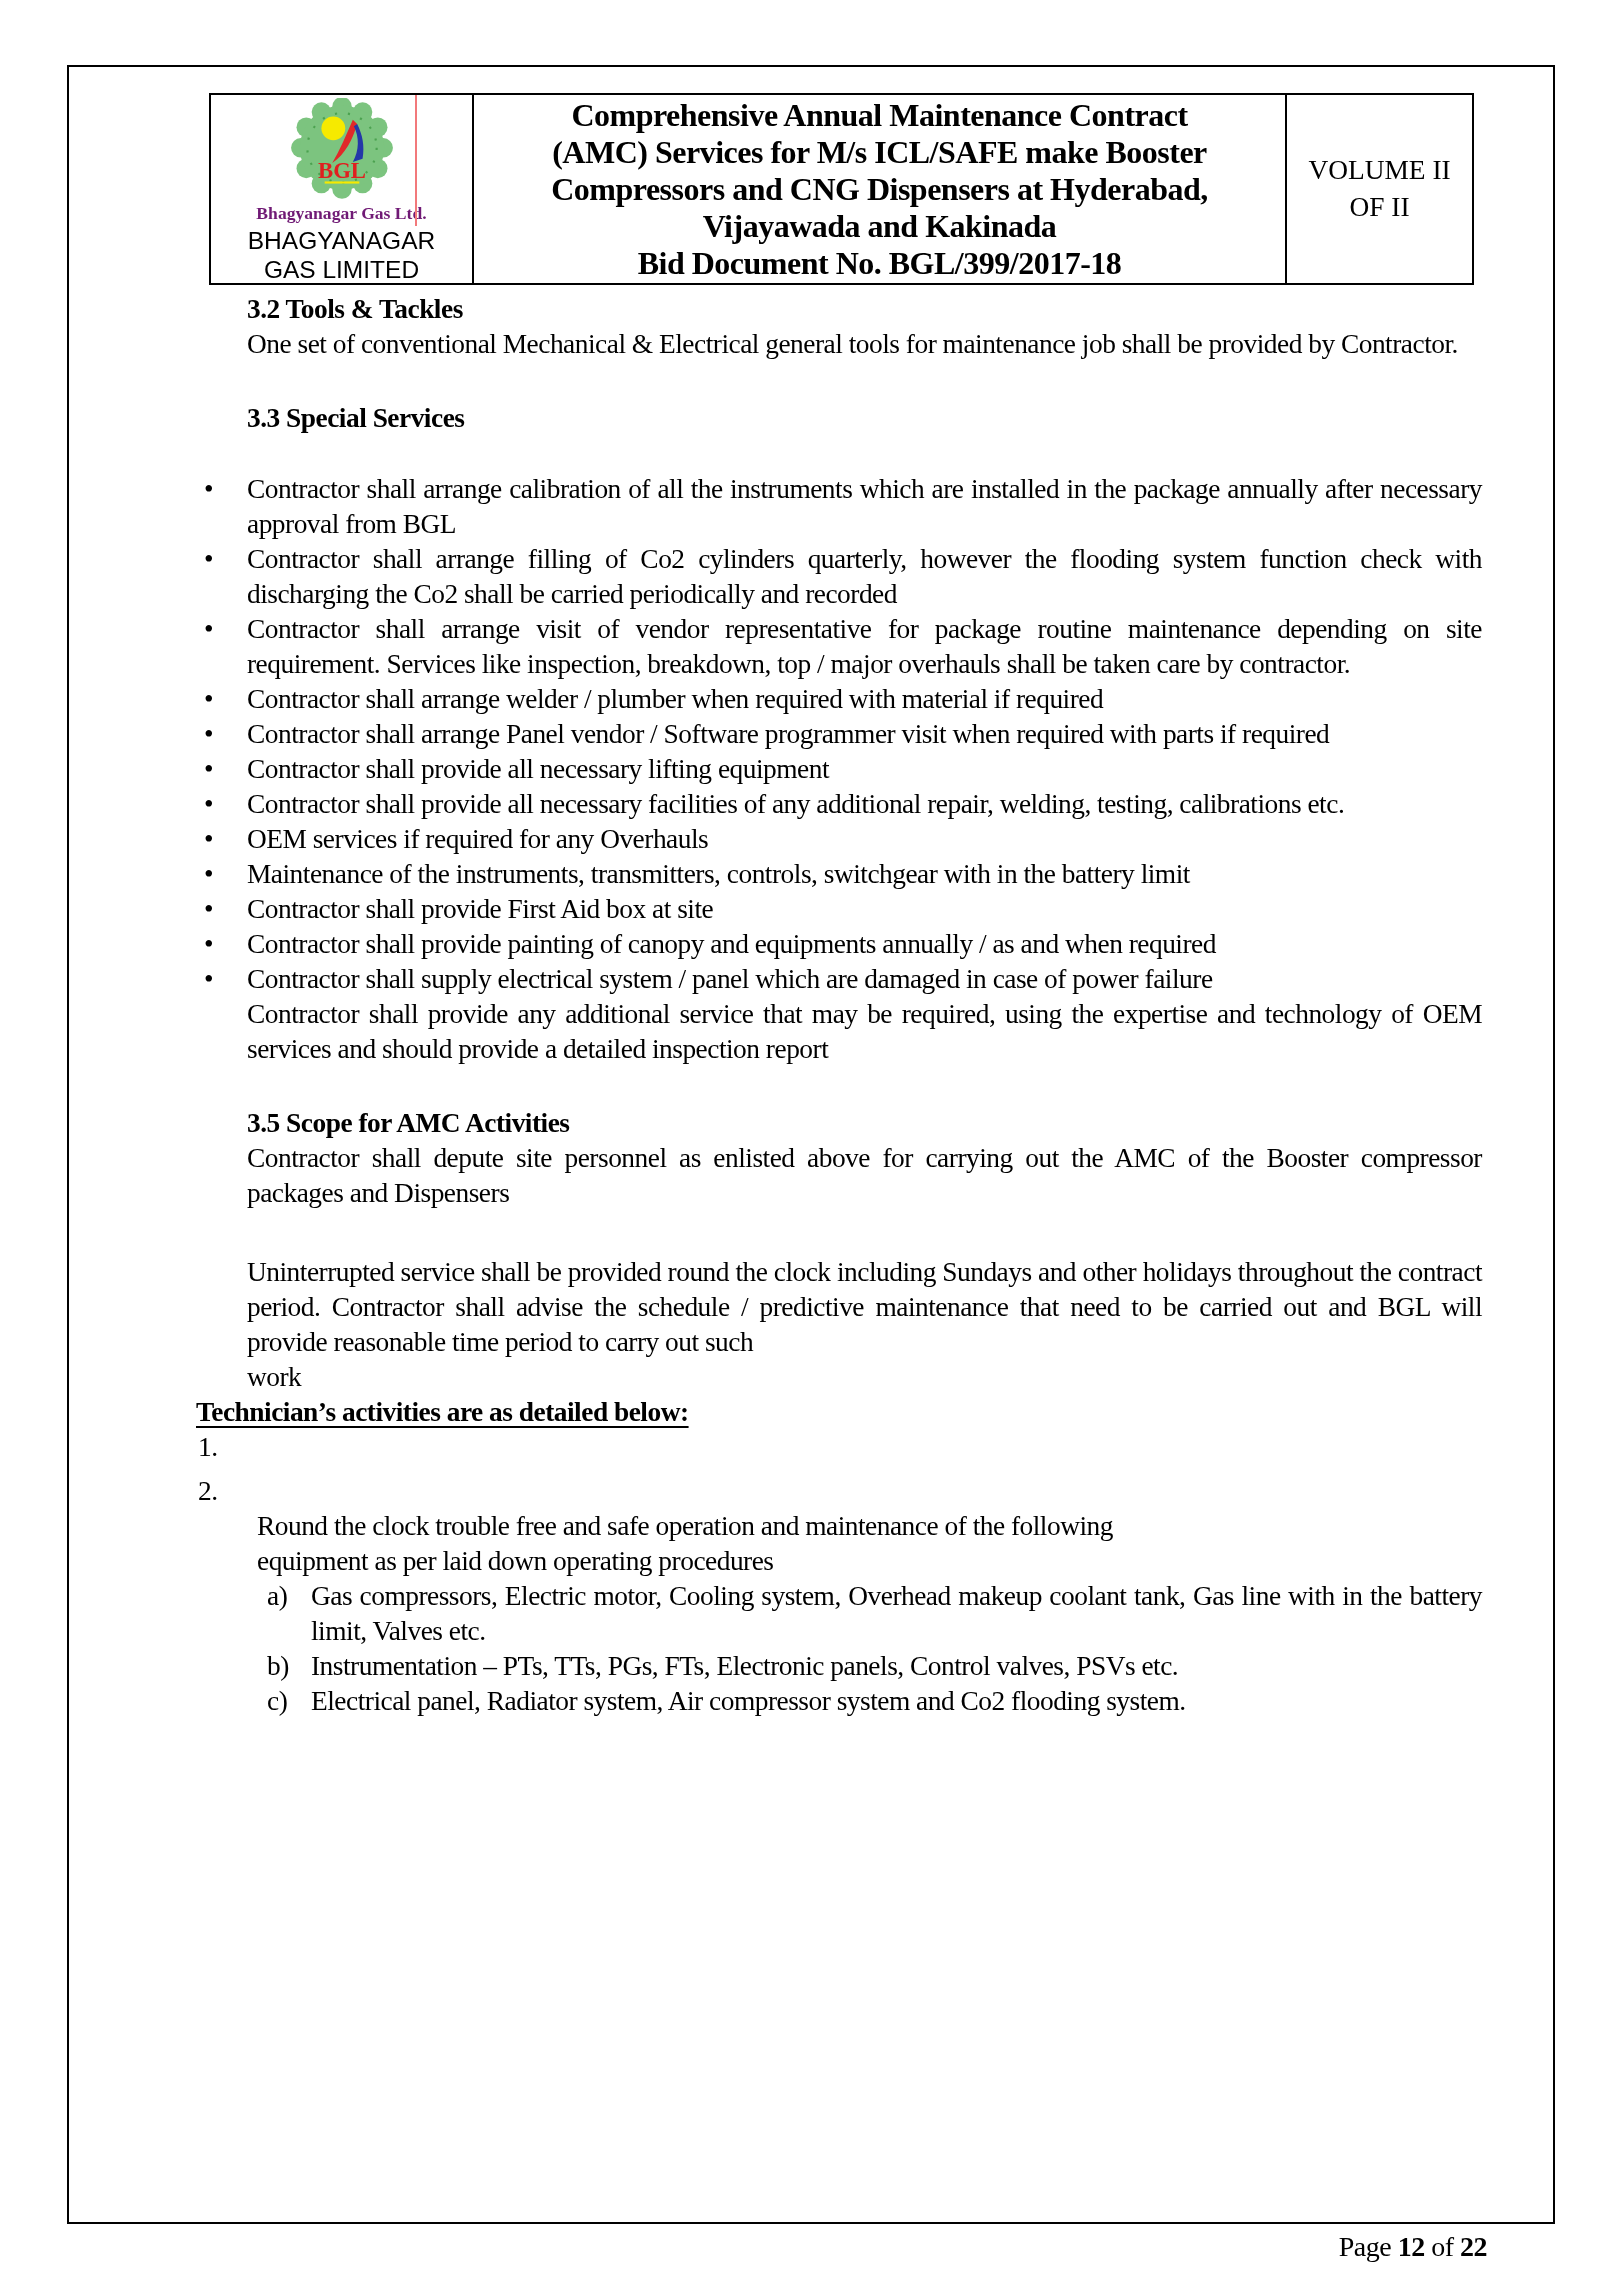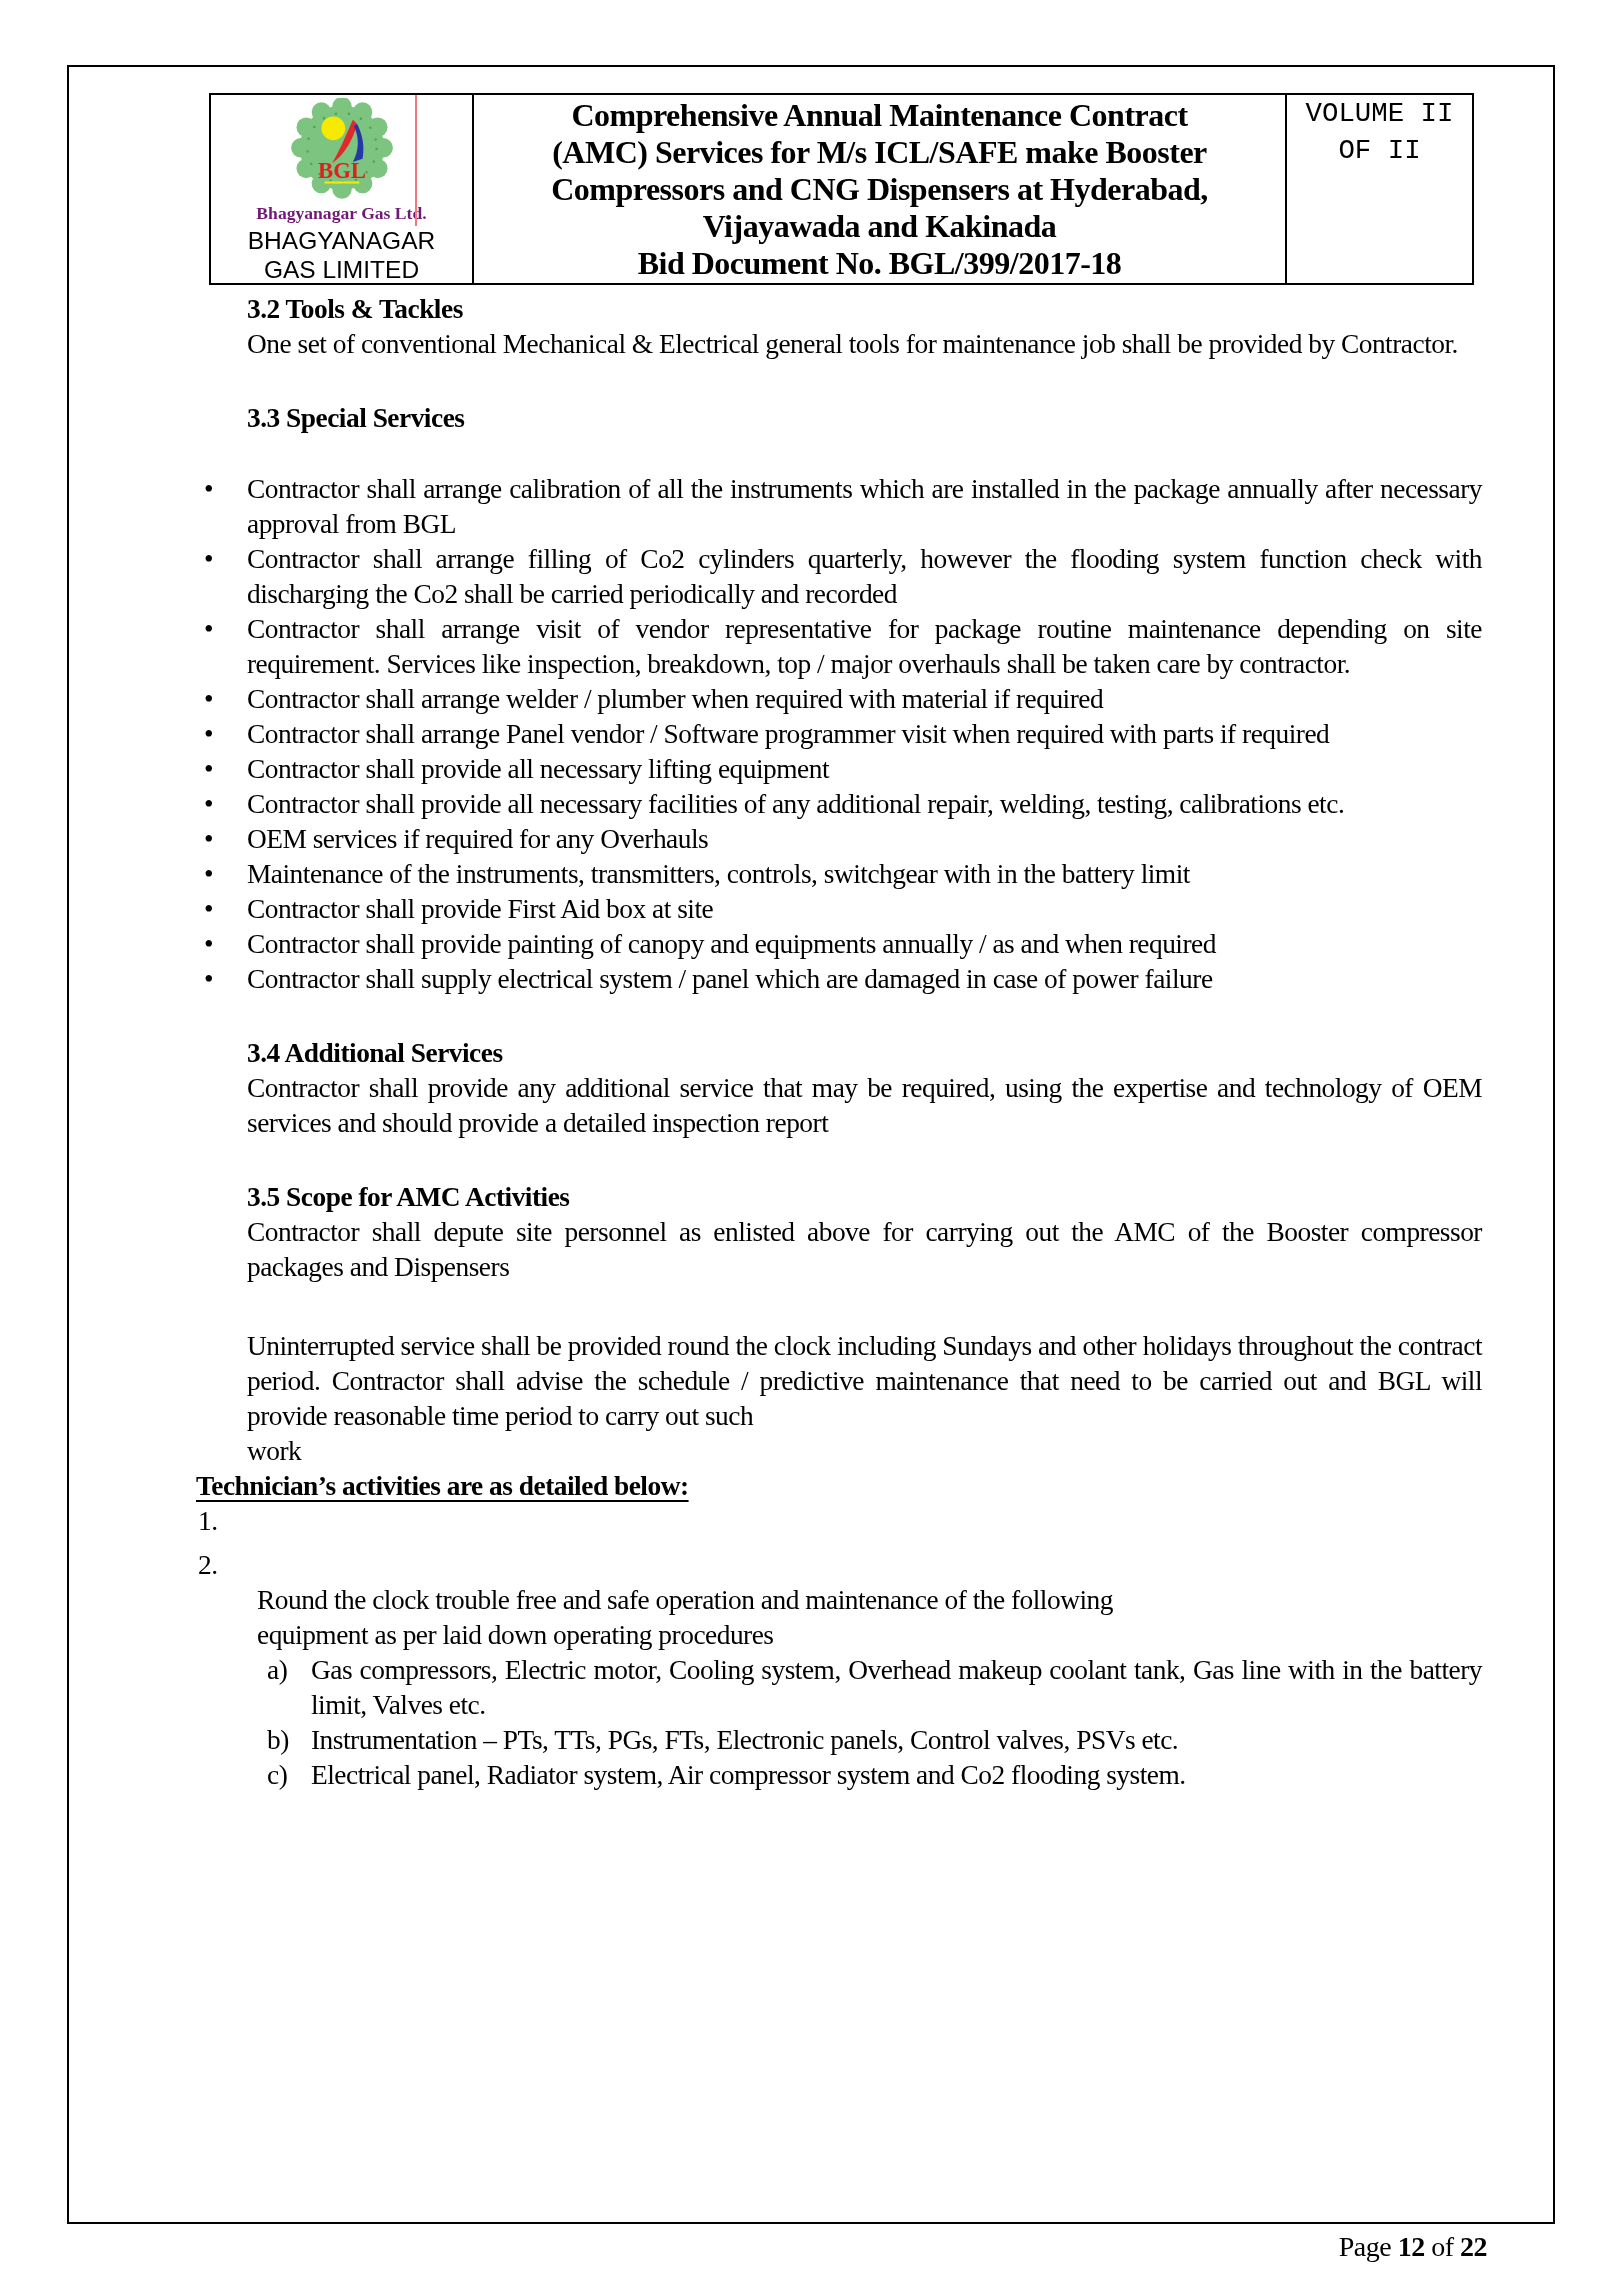--- a/index.html
+++ b/index.html
@@ -59,22 +59,22 @@
     border-right:2.9px solid #000;
     text-align:center;
     font-weight:bold;
     font-size:32px; line-height:37px;
     letter-spacing:-0.5px;
     padding-top:2px;
   }
   .volume-cell {
     flex:1 1 auto;
     display:flex; flex-direction:column;
-    align-items:center; 
-    font-family:Liberation Mono, monospace;
+    align-items:center; justify-content:center;
+    font-family:Liberation Serif, serif;
     font-size:27.4px; line-height:37px;
   }
   
   .content {
     margin-left:98px; margin-top:7.8px;
     width:1315px;
     font-size:27.4px; line-height:35px;
     letter-spacing:-0.5px;
   }
   .h { font-weight:bold; padding-left:80px; margin-top:39px; }
@@ -174,21 +174,20 @@
         <li class="bullet-item">Contractor shall arrange Panel vendor / Software programmer visit when required with parts if required</li>
         <li class="bullet-item">Contractor shall provide all necessary lifting equipment</li>
         <li class="bullet-item">Contractor shall provide all necessary facilities of any additional repair, welding, testing, calibrations etc.</li>
         <li class="bullet-item">OEM services if required for any Overhauls</li>
         <li class="bullet-item">Maintenance of the instruments, transmitters, controls, switchgear with in the battery limit</li>
         <li class="bullet-item">Contractor shall provide First Aid box at site</li>
         <li class="bullet-item">Contractor shall provide painting of canopy and equipments annually / as and when required</li>
         <li class="bullet-item">Contractor shall supply electrical system / panel which are damaged in case of power failure</li>
       </ul>
 
-      <div class="h">3.4 Additional Services</div>
       <div class="para">Contractor shall provide any additional service that may be required, using the expertise and technology of OEM services and should provide a detailed inspection report</div>
 
       <div class="h">3.5 Scope for AMC Activities</div>
       <div class="para">Contractor shall depute site personnel as enlisted above for carrying out the AMC of the Booster compressor packages and Dispensers</div>
       <div class="para preline gap-top">Uninterrupted service shall be provided round the clock including Sundays and other holidays throughout the contract period. Contractor shall advise the schedule / predictive maintenance that need to be carried out and BGL will provide reasonable time period to carry out such
 work</div>
 
       <div class="tech-line">Technician’s activities are as detailed below:</div>
 
       <div class="num-item">

